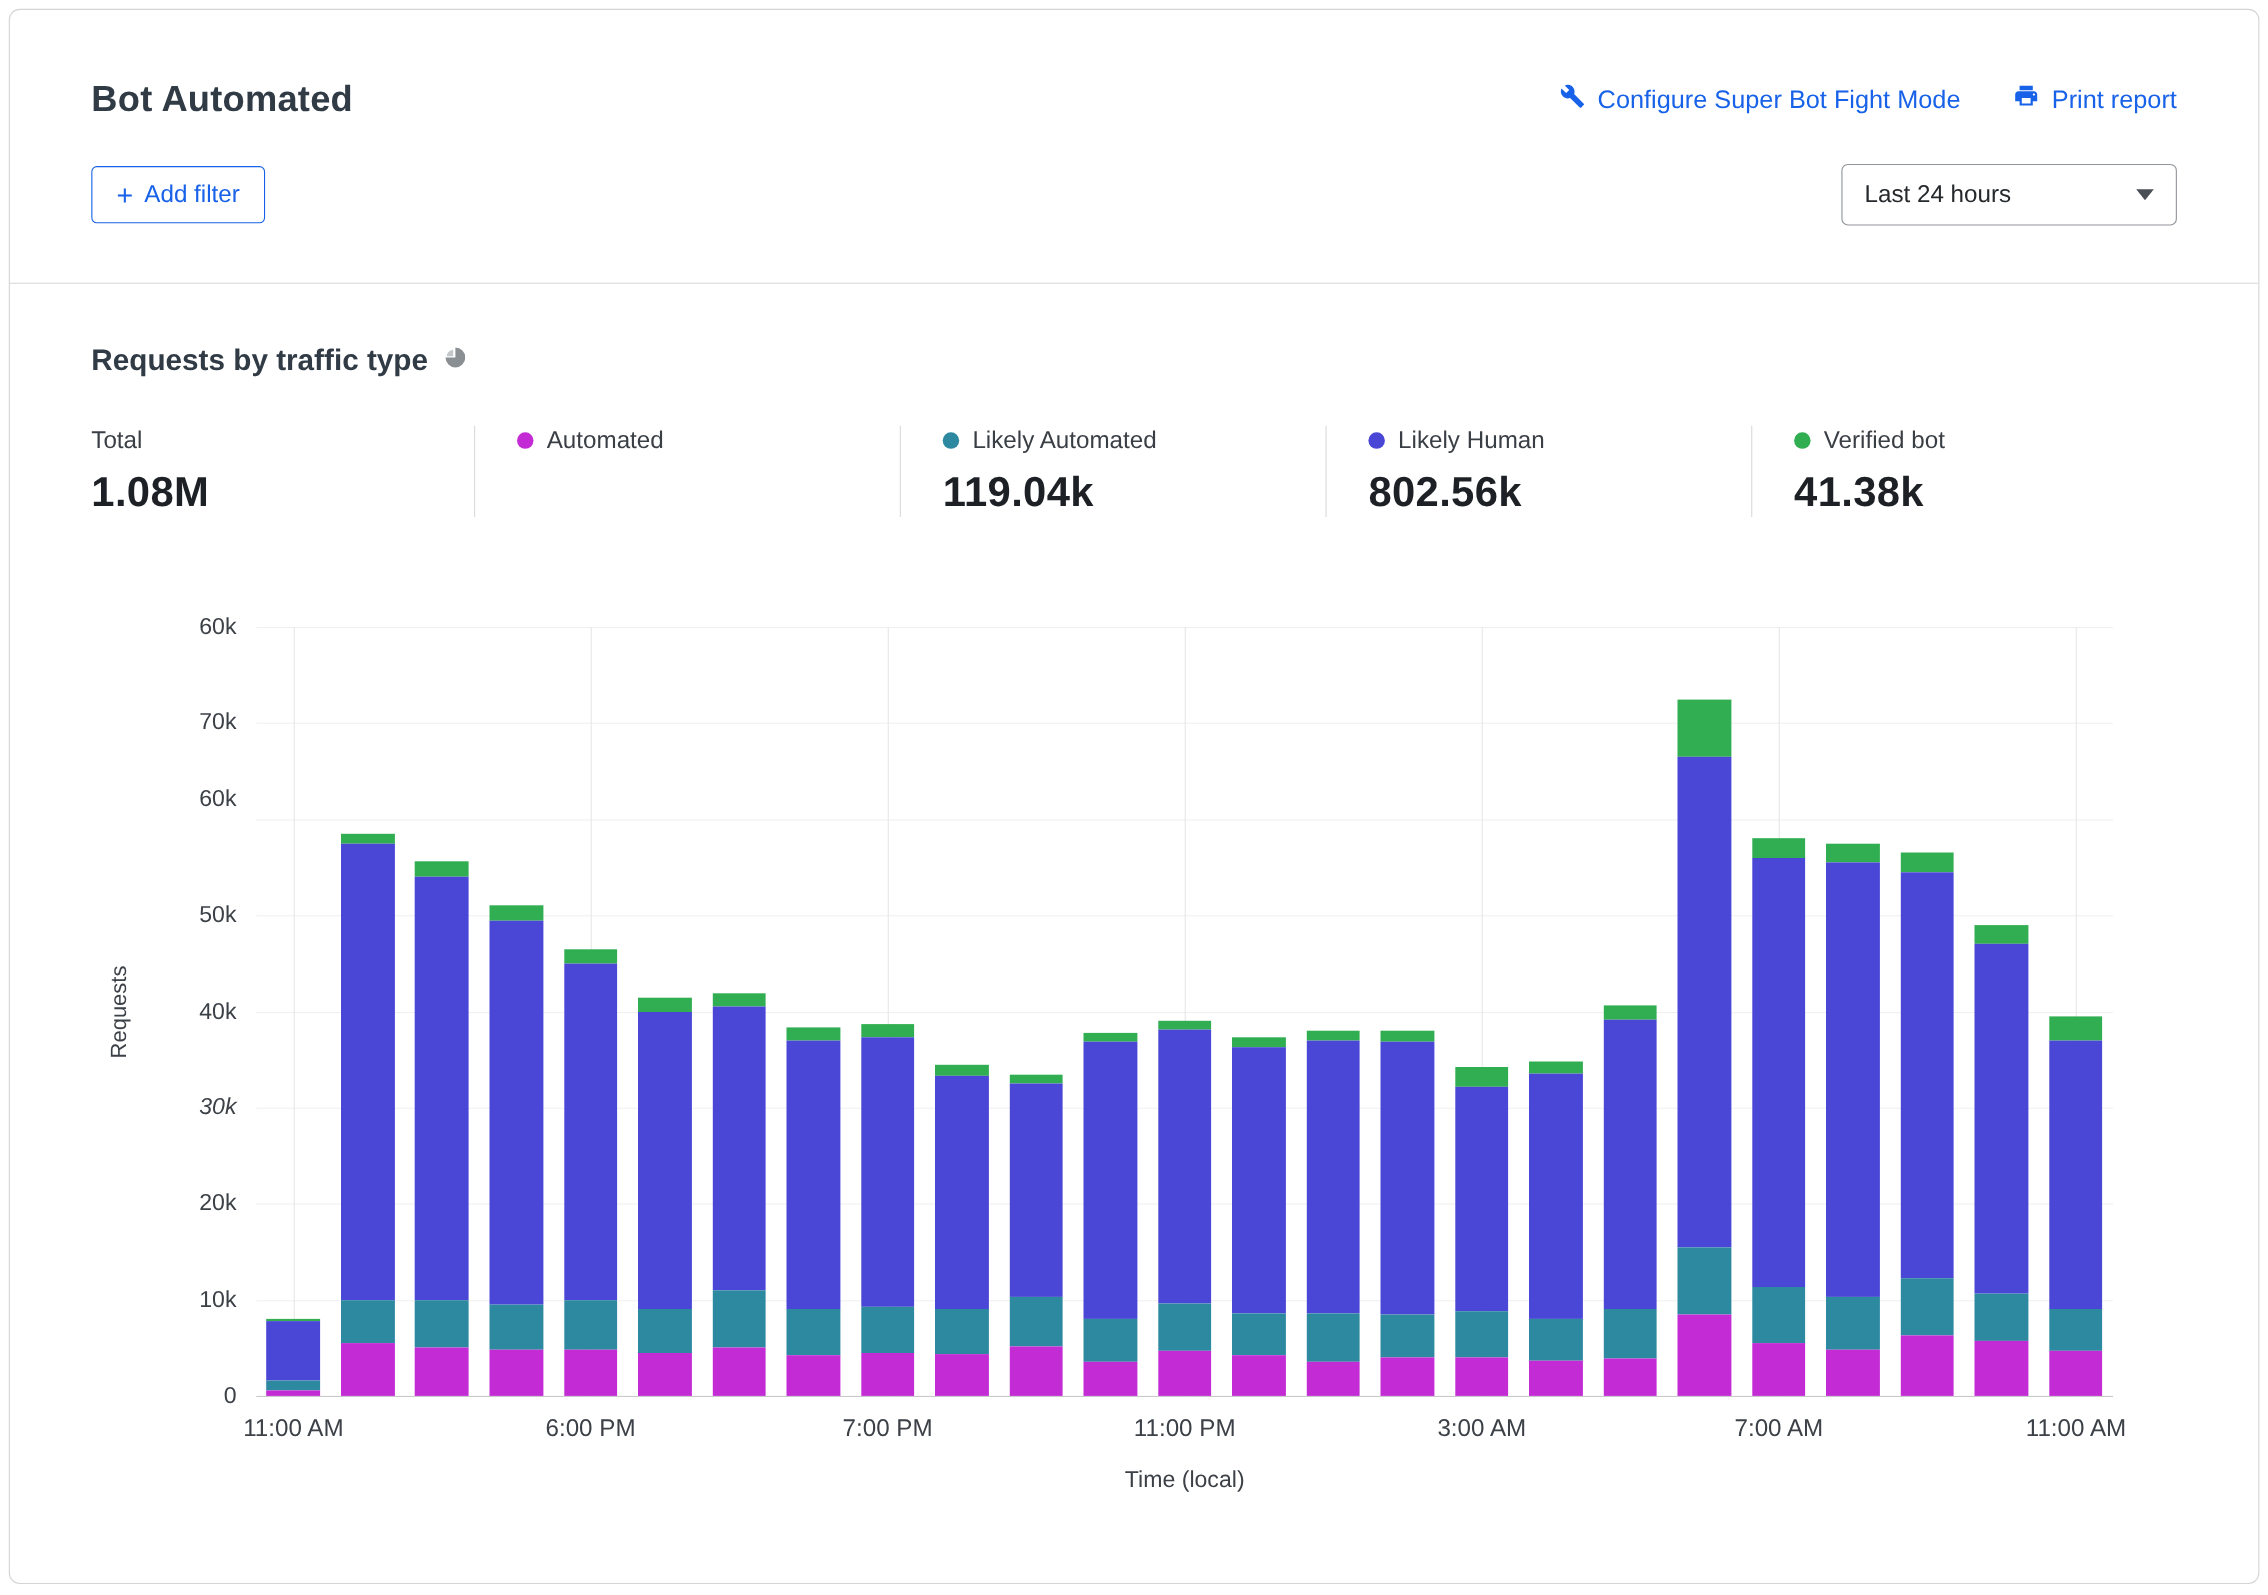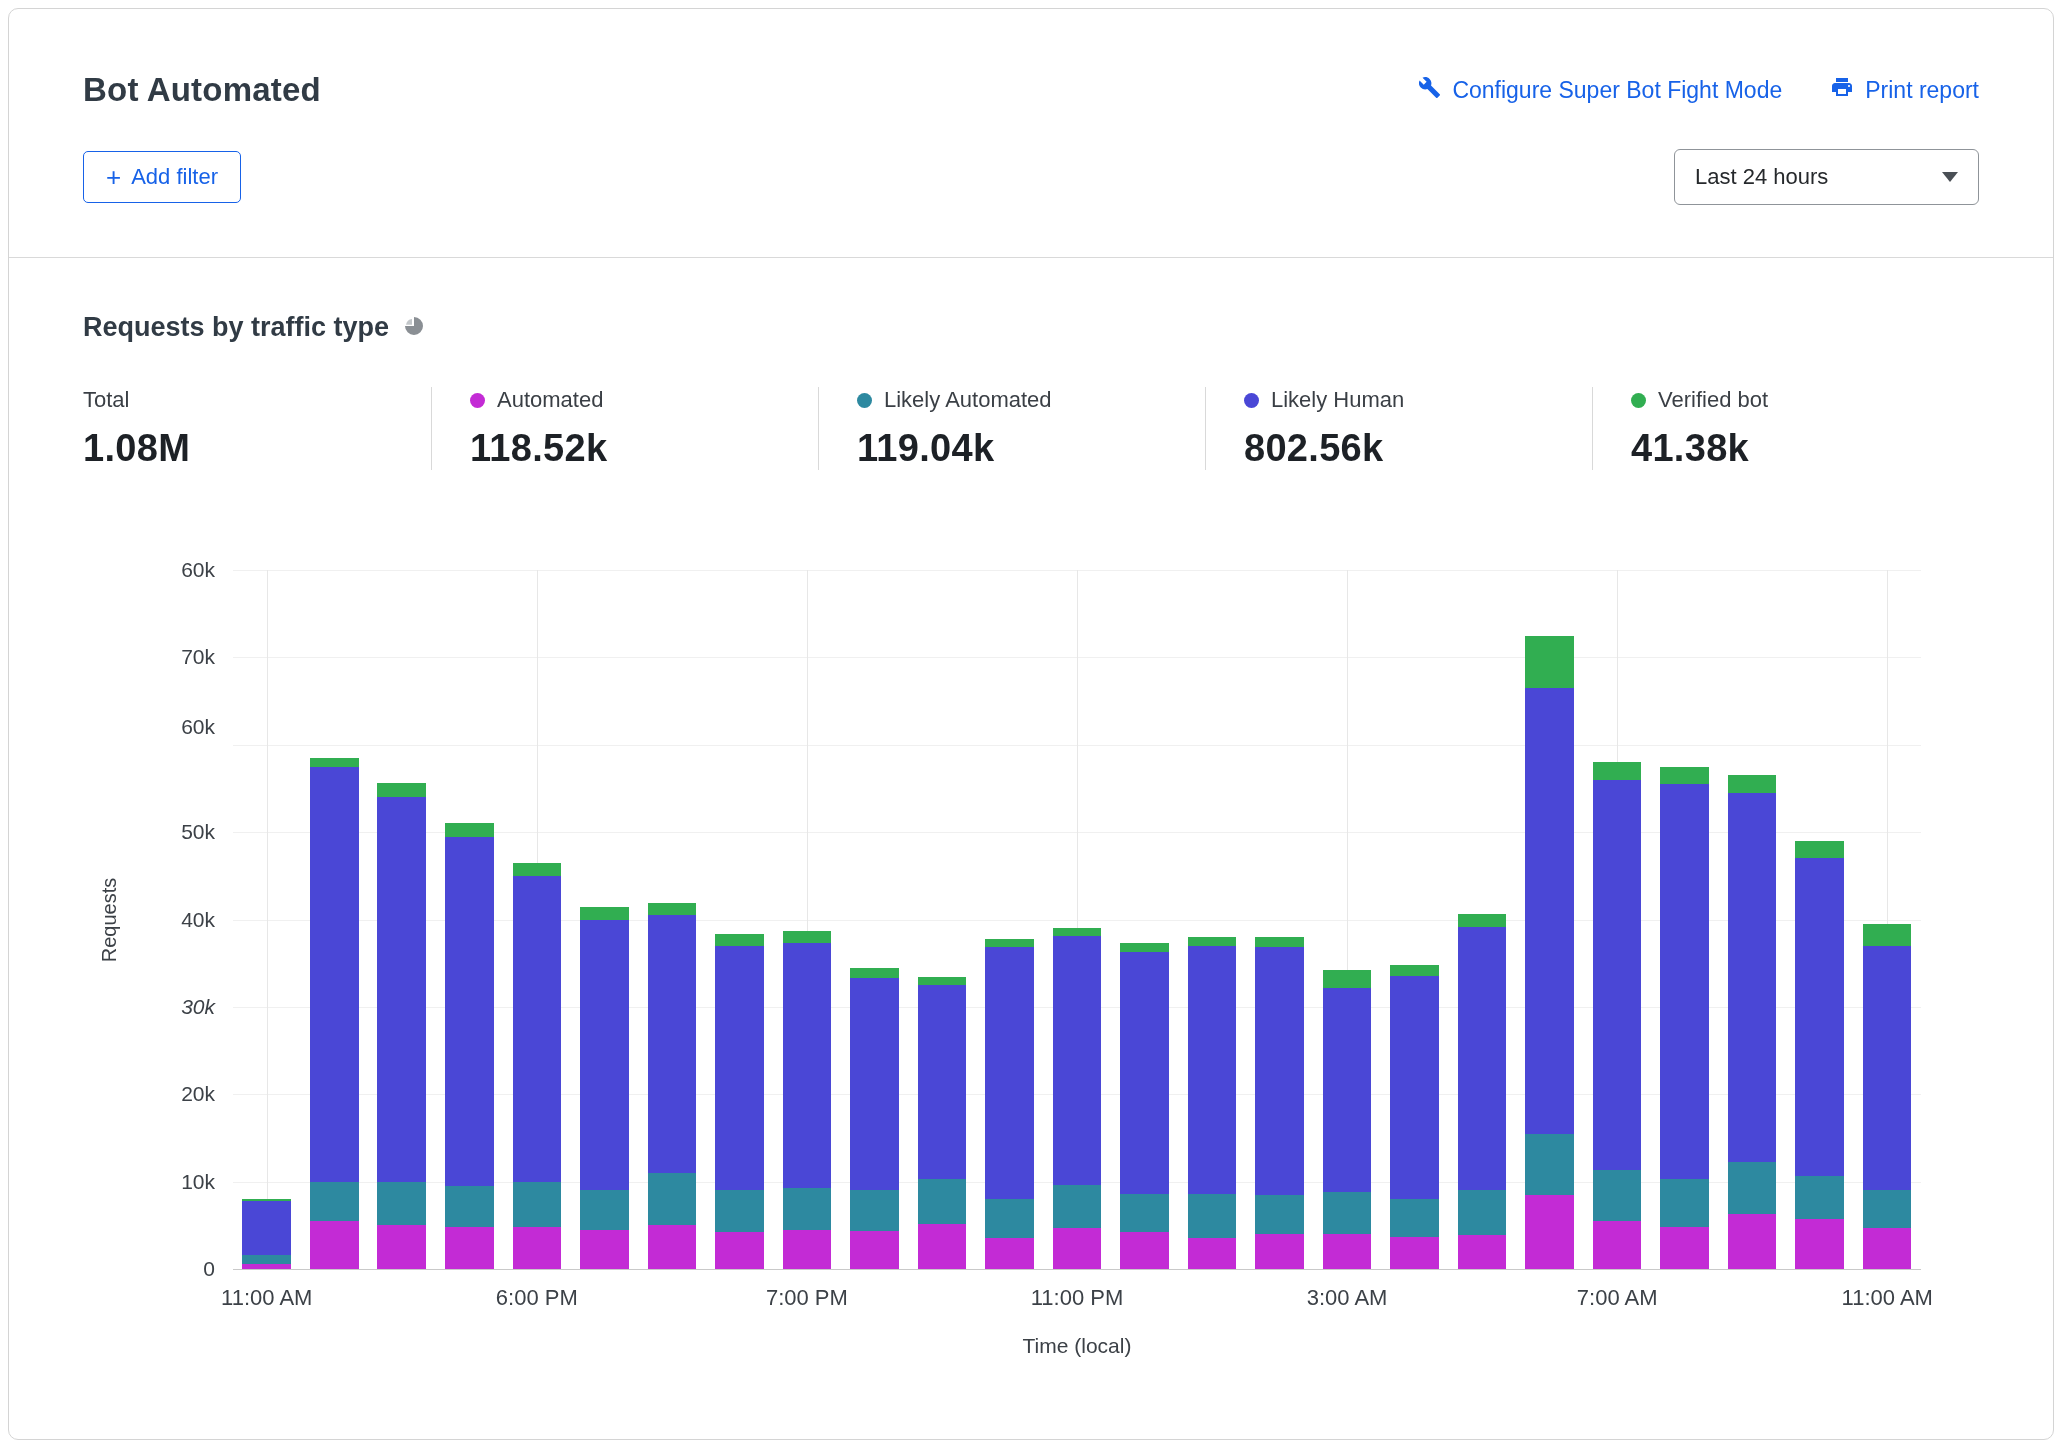--- a/index.html
+++ b/index.html
@@ -118,21 +118,20 @@
 
           <span class="stat-label">Total</span>
         </div>
         <div class="stat-value">1.08M</div>
       </div>
       <div class="stat">
         <div class="stat-label-row">
           <span class="stat-dot" style="background: rgb(195, 43, 213);"></span>
           <span class="stat-label">Automated</span>
         </div>
-        <div class="stat-value">118.52k</div>
       </div>
       <div class="stat">
         <div class="stat-label-row">
           <span class="stat-dot" style="background: rgb(45, 137, 160);"></span>
           <span class="stat-label">Likely Automated</span>
         </div>
         <div class="stat-value">119.04k</div>
       </div>
       <div class="stat">
         <div class="stat-label-row">

